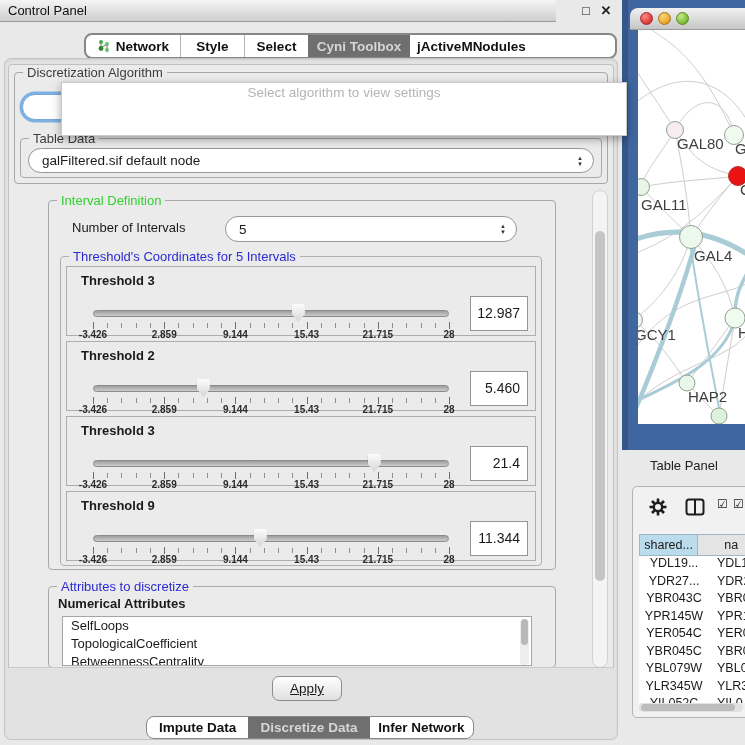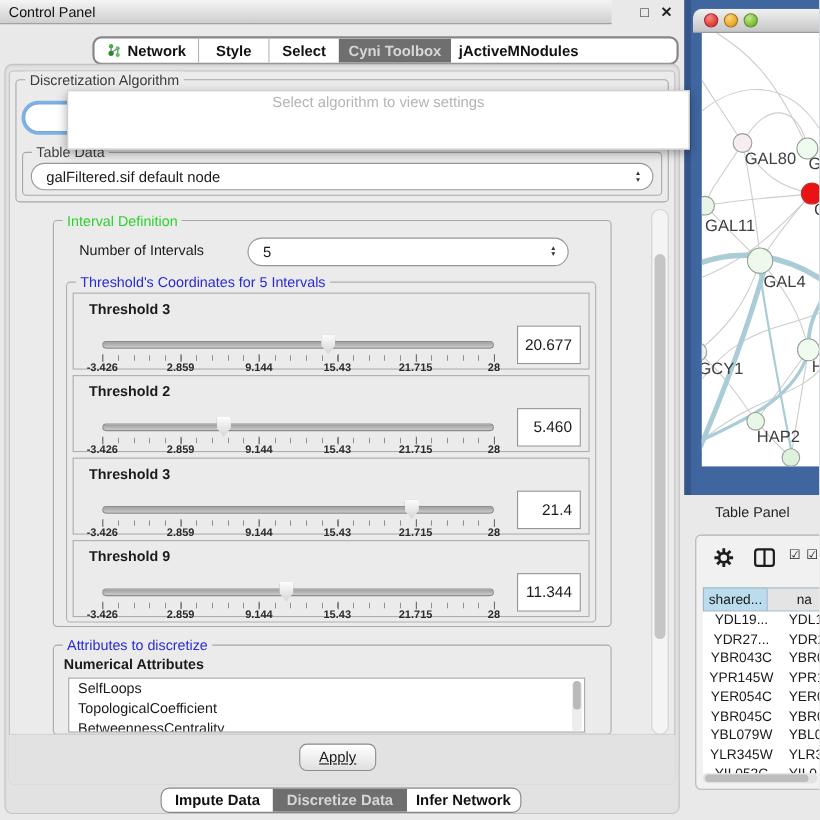--- a/index.html
+++ b/index.html
@@ -219,21 +219,21 @@
           <div class="tick-major" style="left:60%"></div>
           <div class="tick-major" style="left:80%"></div>
           <div class="tick-major" style="left:100%"></div>
         <span class="tick-label" style="left:0">-3.426</span>
         <span class="tick-label" style="left:20%">2.859</span>
         <span class="tick-label" style="left:40%">9.144</span>
         <span class="tick-label" style="left:60%">15.43</span>
         <span class="tick-label" style="left:80%">21.715</span>
         <span class="tick-label" style="left:100%">28</span>
       </div>
-      <div class="val-box">20.677</div>
+      <div class="val-box">12.987</div>
     </div>
 
     <div class="abs thr-panel" style="top:341px">
       <span class="thr-title">Threshold 2</span>
       <div class="slider-zone">
         <div class="track"></div>
         <div class="thumb" style="left:31%"></div>
         <div class="ticks-minor"></div>
         <div class="tick-major" style="left:0"></div>
           <div class="tick-major" style="left:20%"></div>

